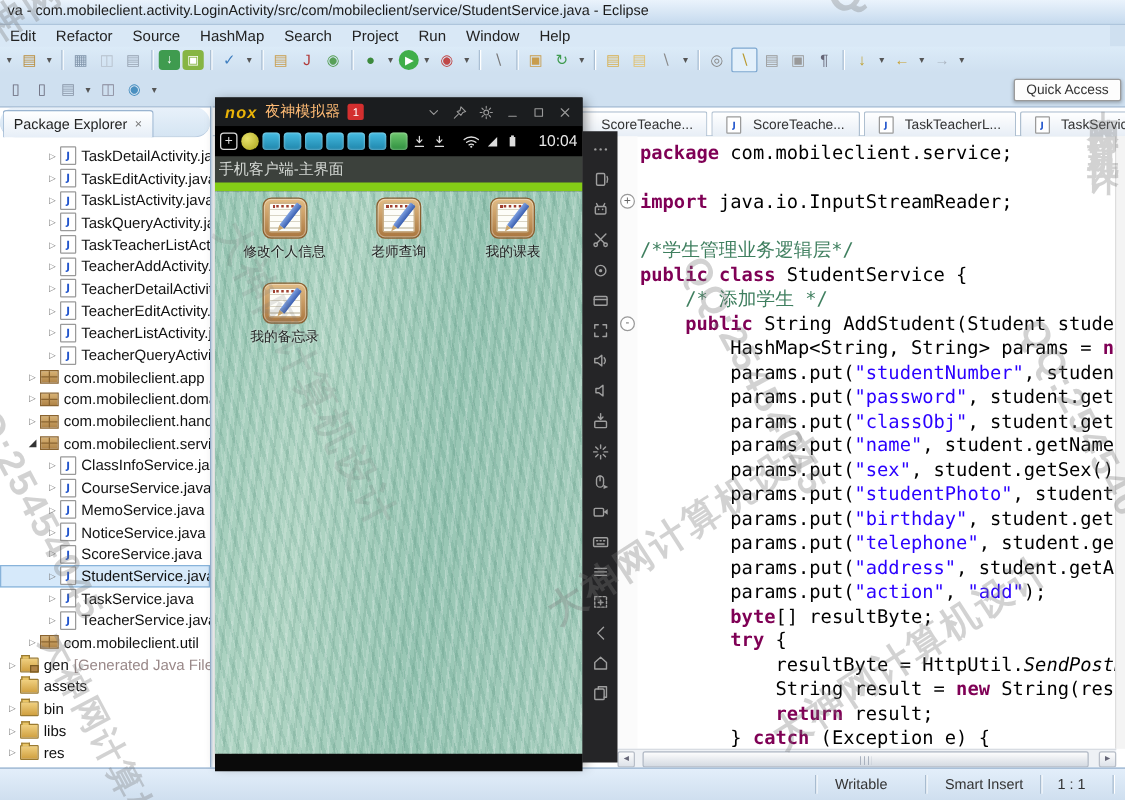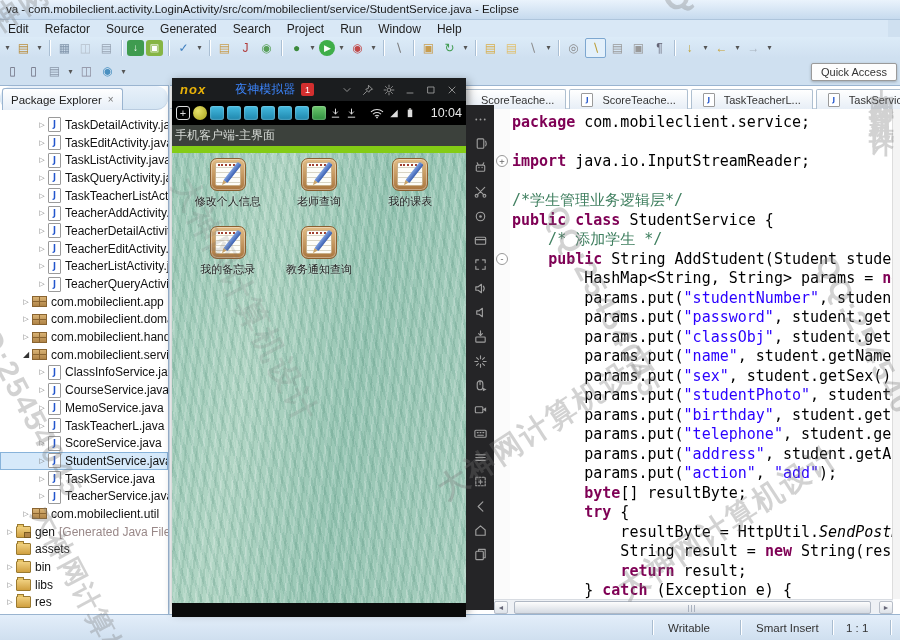--- a/index.html
+++ b/index.html
@@ -82,21 +82,21 @@
   
   .statusbar{position:absolute;left:0;right:0;bottom:0;height:26px;background:linear-gradient(#e3eefa,#cfdfef);
     border-top:1px solid #9ab4d0;font-size:11.5px;color:#333;box-sizing:border-box;}
   .sb-sep{position:absolute;top:5px;bottom:5px;width:1px;background:#a8bcd0;box-shadow:1px 0 0 #fff;}
   .sb-field{position:absolute;top:0;height:100%;display:flex;align-items:center;}
   
   .emu{position:absolute;left:172px;top:78px;width:294px;height:532px;background:#000;z-index:20;
     box-shadow:2px 3px 9px rgba(0,0,0,.45);}
   .emu-title{height:23px;background:#1b1d1f;display:flex;align-items:center;padding:0 8px;gap:6px;}
   .emu-logo{color:#eab308;font-weight:bold;font-style:italic;font-size:13px;letter-spacing:1px;}
-  .emu-name{color:#3b82f6;font-size:12px;margin-left:23px;}
+  .emu-name{color:#fdba74;font-size:12px;}
   .emu-badge{background:#d32f2f;color:#fff;font-size:9px;width:13px;height:13px;border-radius:2px;
     display:flex;align-items:center;justify-content:center;}
   .emu-ctrls{margin-left:auto;display:flex;gap:9px;align-items:center;color:#9a9a9a;}
   .emu-ctrls svg{width:12px;height:12px;}
   .emu-status{height:24px;background:#000;display:flex;align-items:center;padding:0 4px;gap:3px;}
   .st-plus{width:14px;height:14px;border:1.5px solid #ddd;border-radius:3px;color:#ddd;font-size:11px;line-height:11px;
     display:flex;align-items:center;justify-content:center;box-sizing:border-box;}
   .st-orb{width:14px;height:14px;border-radius:50%;background:radial-gradient(circle at 35% 35%,#e8e26a,#a8a21a);}
   .st-blue{width:14px;height:14px;border-radius:3px;background:linear-gradient(#45bce2,#1f86ac);box-shadow:inset 0 0 2px rgba(255,255,255,.6);}
   .st-green{width:14px;height:14px;border-radius:3px;background:linear-gradient(#6ec86e,#2f8f3f);box-shadow:inset 0 0 2px rgba(255,255,255,.6);}
@@ -142,21 +142,21 @@
 <div class="screen">
 
   <div class="titlebar">
     <span>va - com.mobileclient.activity.LoginActivity/src/com/mobileclient/service/StudentService.java - Eclipse</span>
   </div>
 
   <div class="menubar">
       <span class="menu-item">Edit</span>
       <span class="menu-item">Refactor</span>
       <span class="menu-item">Source</span>
-      <span class="menu-item">Generated</span>
+      <span class="menu-item">HashMap</span>
       <span class="menu-item">Search</span>
       <span class="menu-item">Project</span>
       <span class="menu-item">Run</span>
       <span class="menu-item">Window</span>
       <span class="menu-item">Help</span>
     </div>
 
   <div class="toolbar1">
       <span class="tb dd" style="color: rgb(85, 85, 85);">▾</span>
       <span class="tb" style="color: rgb(185, 142, 63);">▤</span>
@@ -308,21 +308,21 @@
           <span class="tlabel">CourseService.java</span>
         </div>
         <div class="trow lvl3">
           <span class="arr">▷</span>
           <span class="fic ti-java">J</span>
           <span class="tlabel">MemoService.java</span>
         </div>
         <div class="trow lvl3">
           <span class="arr">▷</span>
           <span class="fic ti-java">J</span>
-          <span class="tlabel">TaskTeacherL.java</span>
+          <span class="tlabel">NoticeService.java</span>
         </div>
         <div class="trow lvl3">
           <span class="arr">▷</span>
           <span class="fic ti-java">J</span>
           <span class="tlabel">ScoreService.java</span>
         </div>
         <div class="trow lvl3 sel">
           <span class="arr">▷</span>
           <span class="fic ti-java">J</span>
           <span class="tlabel">StudentService.java</span>
@@ -513,27 +513,20 @@
             </span>
             <span class="app-label">我的课表</span>
           </div>
           <div class="app">
             <span class="app-ic">
               <span class="page"></span>
               <span class="pencil"></span>
             </span>
             <span class="app-label">我的备忘录</span>
           </div>
-          <div class="app">
-            <span class="app-ic">
-              <span class="page"></span>
-              <span class="pencil"></span>
-            </span>
-            <span class="app-label">教务通知查询</span>
-          </div>
         </div>
     </div>
     <div class="emu-bottom"></div>
   </div>
 
   <div class="emu-sidebar">
       <span>
         <svg viewBox="0 0 16 16" class="ic" style="width: 15px; height: 15px;">
           <circle cx="3.5" cy="8" r="1" fill="currentColor" stroke="none"></circle>
           <circle cx="8" cy="8" r="1" fill="currentColor" stroke="none"></circle>

